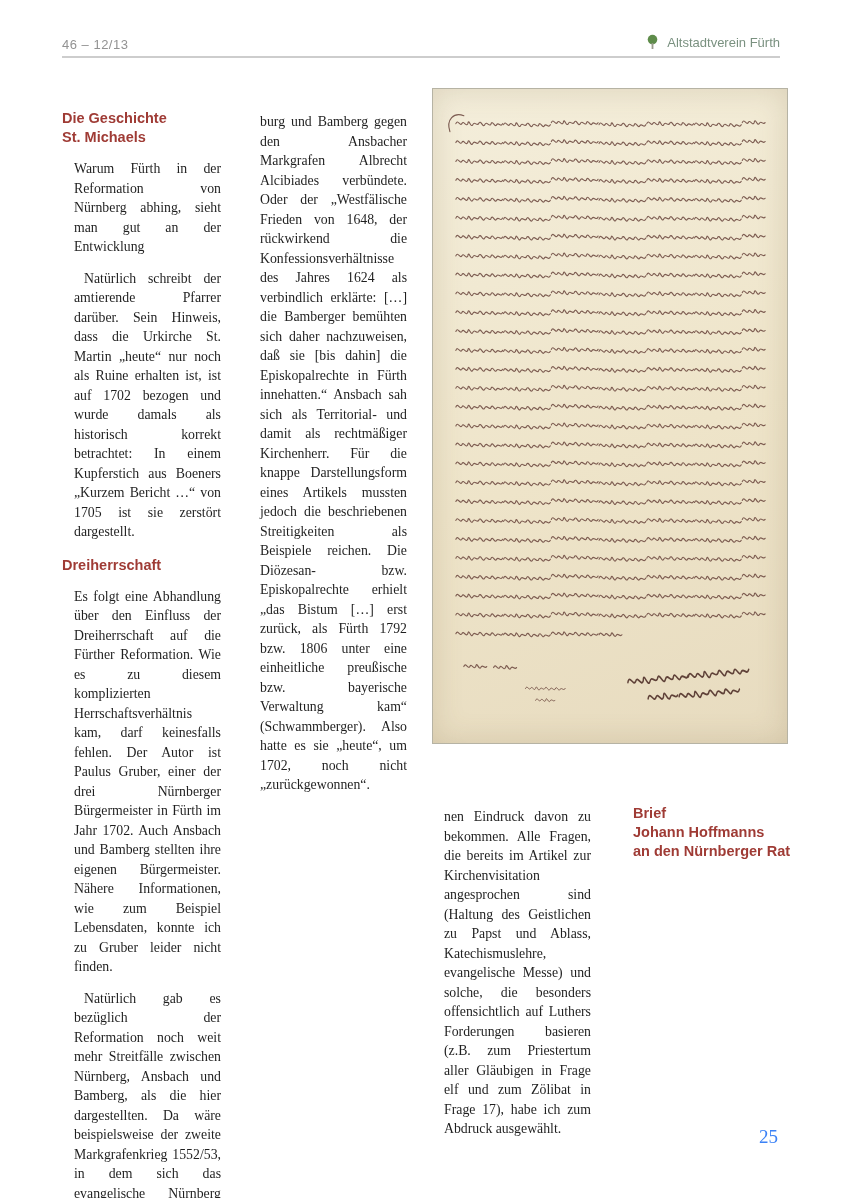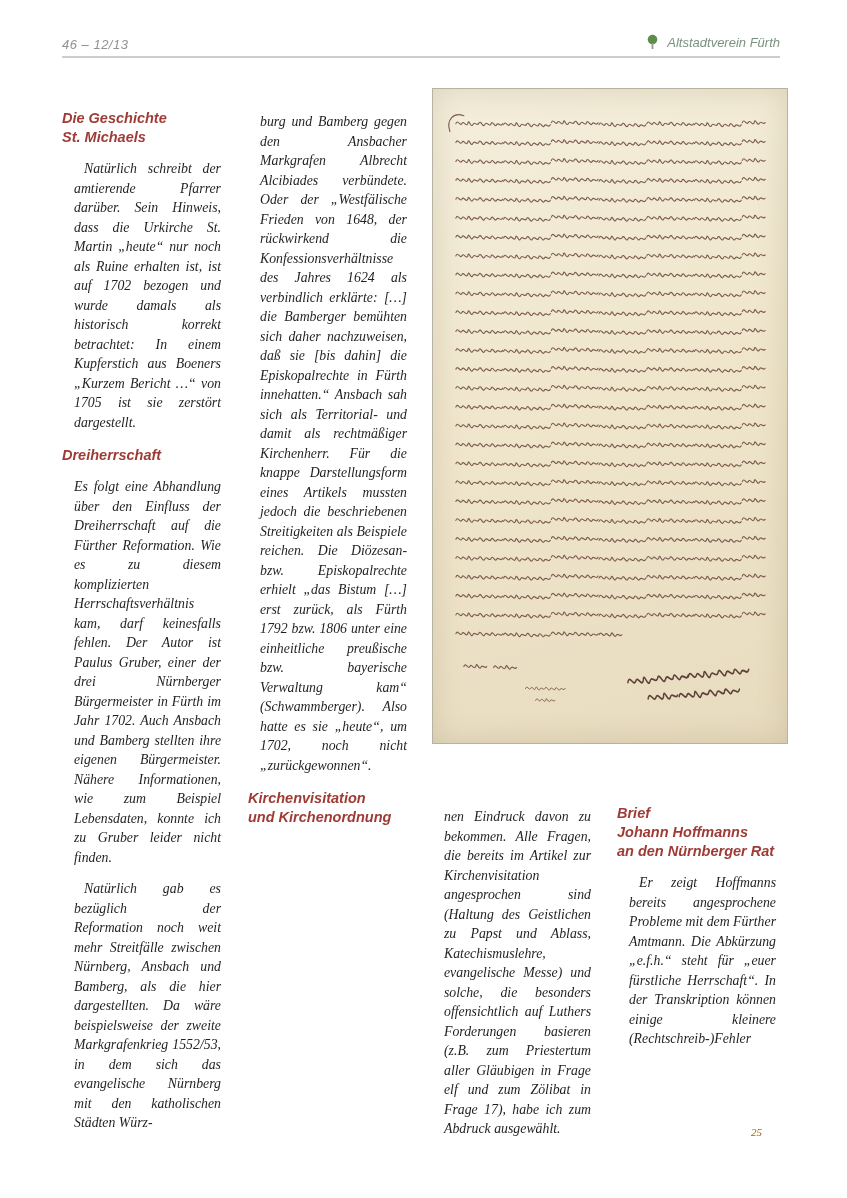--- a/index.html
+++ b/index.html
@@ -1,74 +1,73 @@
 <!DOCTYPE html>
 <html lang="de"><head>
 <meta charset="utf-8">
 <style>
   html,body{margin:0;padding:0;background:#ffffff;}
   .page{position:relative;width:842px;height:1198px;background:#fff;overflow:hidden;
-        font-family:"Liberation Serif",serif;color:#1f1f1f;font-style:italic;}
+        font-family:"Liberation Serif",serif;color:#1f1f1f;}
 
   
   .hdr-issue{position:absolute;left:62px;top:37px;font-family:"Liberation Sans",sans-serif;
              font-size:13px;color:#929292;letter-spacing:.5px;}
   .hdr-brand{position:absolute;right:62px;top:34px;display:flex;align-items:center;gap:7px;
              font-family:"Liberation Sans",sans-serif;font-size:13px;color:#7a9180;}
   .hdr-rule{position:absolute;left:62px;right:62px;top:56px;height:2px;background:#cdcdcd;}
 
   
   .col{position:absolute;width:171px;font-size:13.8px;line-height:19.5px;}
   #col1{left:62px;top:100px;}
   #col2{left:248px;top:100px;}
   #col3{left:432px;top:795px;}
-  #col4{left:617px;top:795px;}
+  #col4{left:633px;top:795px;}
   .col p{margin:12px;text-align:justify;hyphens:auto;-webkit-hyphens:auto;}
   .col p.ind{text-indent:10px;}
   h3.sec{font-family:"Liberation Sans",sans-serif;font-size:14.5px;line-height:19px;
          font-weight:700;color:#9f3b35;margin:14px 0 7px;white-space:pre-line;}
   .col > h3.sec:first-child{margin-top:9px;}
 
   
   .manuscript{position:absolute;left:432px;top:88px;width:356px;height:656px;margin:0;
               box-sizing:border-box;border:1px solid #b6b3a4;
               background:linear-gradient(160deg,#f4eedb 0%,#eee4c9 55%,#e7dbbf 100%);
               box-shadow:inset 0 0 30px rgba(110,90,50,.18);}
   .manuscript svg{position:absolute;left:0;top:0;width:100%;height:100%;}
 
-  .pagenum{position:absolute;right:80px;top:1126px;font-size:11px;color:#a16207;}
+  .pagenum{position:absolute;right:64px;top:1126px;font-size:19px;color:#3b82f6;}
 </style>
 </head>
 <body>
 
 <div class="page">
 
   <span class="hdr-issue">46 – 12/13</span>
   <div class="hdr-brand">
     <svg width="15" height="16" viewBox="0 0 15 16">
       <circle cx="7.5" cy="5.6" r="4.8" fill="#5e8c4a"></circle>
       <rect x="6.6" y="9" width="1.8" height="6" fill="#9a9a8c"></rect>
     </svg>
     <span>Altstadtverein Fürth</span>
   </div>
   <div class="hdr-rule"></div>
 
   <div class="col" id="col1">
     <h3 class="sec">Die Geschichte
 St. Michaels</h3>
+    <p>Warum Fürth in der Reformation von Nürnberg abhing, sieht man gut an der Entwicklung</p>
     <p class="ind">Natürlich schreibt der amtierende Pfarrer darüber. Sein Hinweis, dass die Urkirche St. Martin „heute“ nur noch als Ruine erhalten ist, ist auf 1702 bezogen und wurde damals als historisch korrekt betrachtet: In einem Kupferstich aus Boeners „Kurzem Bericht …“ von 1705 ist sie zerstört dargestellt.</p>
     <h3 class="sec">Dreiherrschaft</h3>
     <p>Es folgt eine Abhandlung über den Einfluss der Dreiherrschaft auf die Fürther Reformation. Wie es zu diesem komplizierten Herrschaftsverhältnis kam, darf keinesfalls fehlen. Der Autor ist Paulus Gruber, einer der drei Nürnberger Bürgermeister in Fürth im Jahr 1702. Auch Ansbach und Bamberg stellten ihre eigenen Bürgermeister. Nähere Informationen, wie zum Beispiel Lebensdaten, konnte ich zu Gruber leider nicht finden.</p>
     <p class="ind">Natürlich gab es bezüglich der Reformation noch weit mehr Streitfälle zwischen Nürnberg, Ansbach und Bamberg, als die hier dargestellten. Da wäre beispielsweise der zweite Markgrafenkrieg 1552/53, in dem sich das evangelische Nürnberg mit den katholischen Städten Würz-</p>
   </div>
 
   <div class="col" id="col2">
     <p>burg und Bamberg gegen den Ansbacher Markgrafen Albrecht Alcibiades verbündete. Oder der „Westfälische Frieden von 1648, der rückwirkend die Konfessionsverhältnisse des Jahres 1624 als verbindlich erklärte: […] die Bamberger bemühten sich daher nachzuweisen, daß sie [bis dahin] die Episkopalrechte in Fürth innehatten.“ Ansbach sah sich als Territorial- und damit als rechtmäßiger Kirchenherr. Für die knappe Darstellungsform eines Artikels mussten jedoch die beschriebenen Streitigkeiten als Beispiele reichen. Die Diözesan- bzw. Episkopalrechte erhielt „das Bistum […] erst zurück, als Fürth 1792 bzw. 1806 unter eine einheitliche preußische bzw. bayerische Verwaltung kam“ (Schwammberger). Also hatte es sie „heute“, um 1702, noch nicht „zurückgewonnen“.</p>
-    <h3 class="sec">Kirchenvisitation
-und Kirchenordnung</h3>
   </div>
 
   <figure class="manuscript">
     <svg viewBox="0 0 356 656" xmlns="http://www.w3.org/2000/svg">
       <defs>
         <path id="hw" d="m0 0c2-5 4 3 6 0c2-4 4 4 6 0c1-6 3 5 5 1c2-4 4 2 6-1c2-5 4 5 6 1c2-4 4 2 6 0c2-6 4 4 6 0c2-3 4 3 6-1" fill="none"></path>
         <path id="hw2" d="m0 0c2-5 4 3 6 0c2-4 4 4 6 0c1-6 3 4 5 1c2-4 4 2 6-1" fill="none"></path>
         <g id="hline">
           <use href="#hw"></use>
             <use href="#hw" x="48" y="1"></use>
@@ -129,17 +128,16 @@
   </figure>
 
   <div class="col" id="col3">
     <p>nen Eindruck davon zu bekommen. Alle Fragen, die bereits im Artikel zur Kirchenvisitation angesprochen sind (Haltung des Geistlichen zu Papst und Ablass, Katechismuslehre, evangelische Messe) und solche, die besonders offensichtlich auf Luthers Forderungen basieren (z.B. zum Priestertum aller Gläubigen in Frage elf und zum Zölibat in Frage 17), habe ich zum Abdruck ausgewählt.</p>
   </div>
 
   <div class="col" id="col4">
     <h3 class="sec">Brief
 Johann Hoffmanns
 an den Nürnberger Rat</h3>
-    <p class="ind">Er zeigt Hoffmanns bereits angesprochene Probleme mit dem Fürther Amtmann. Die Abkürzung „e.f.h.“ steht für „euer fürstliche Herrschaft“. In der Transkription können einige kleinere (Rechtschreib-)Fehler</p>
   </div>
 
   <span class="pagenum">25</span>
 </div>
 
 </body></html>

